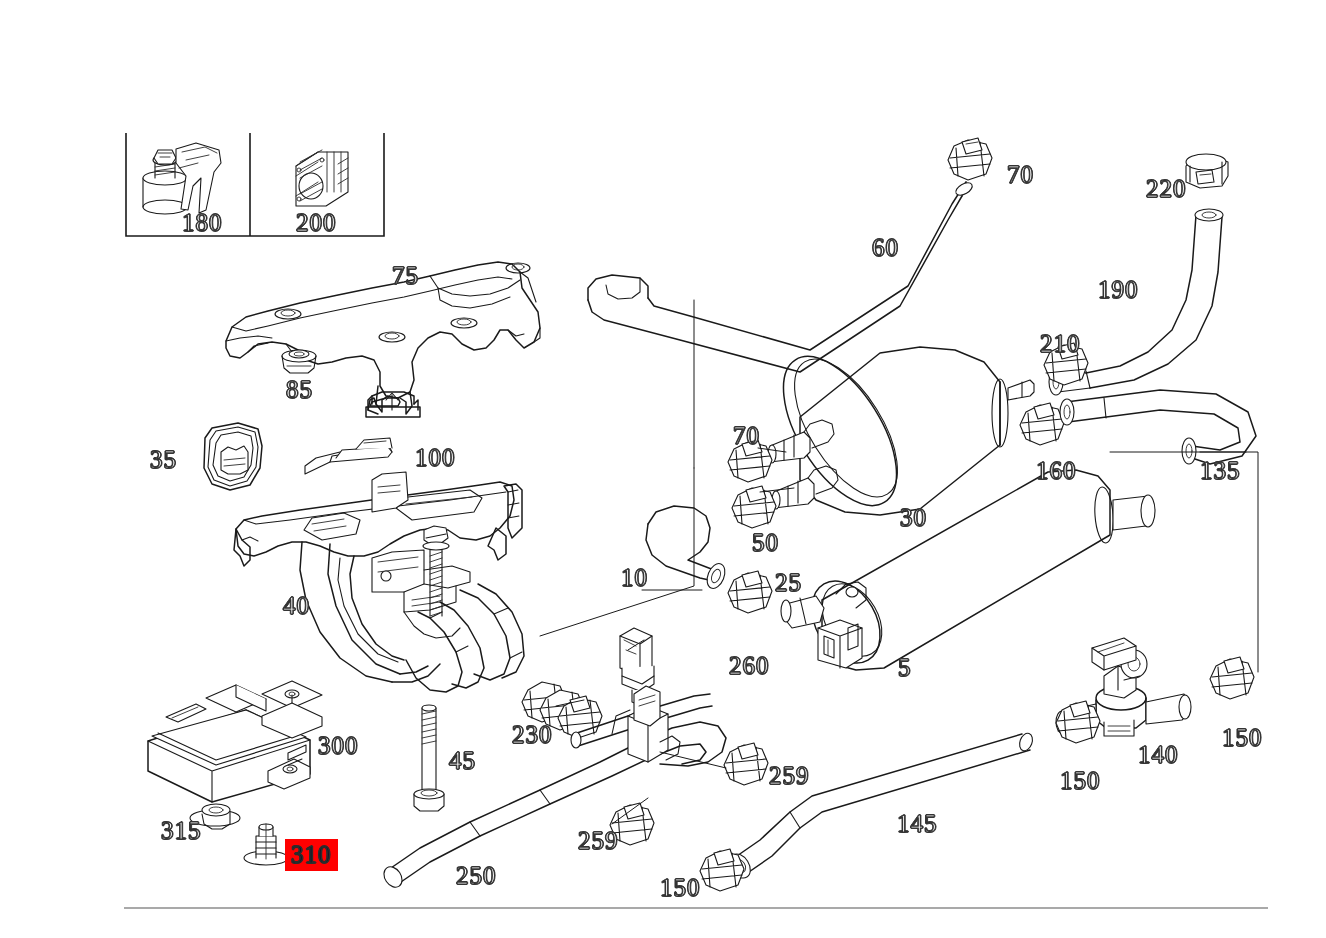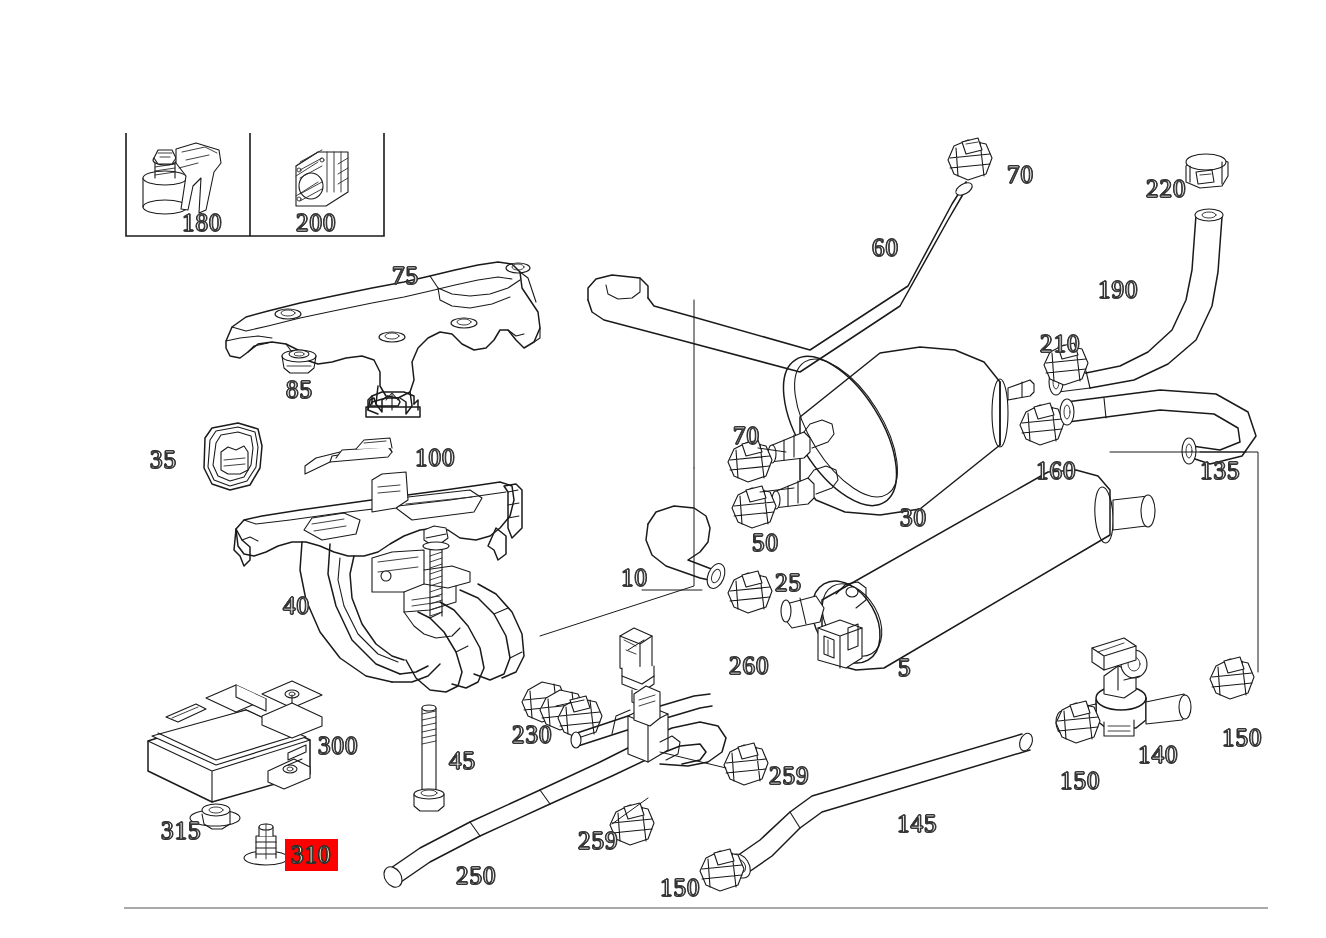--- a/index.html
+++ b/index.html
@@ -77,21 +77,21 @@
     -webkit-text-stroke: 1.15px #333333;
     text-shadow:
       -1px 0 0 #3a3a3a, 1px 0 0 #3a3a3a,
       0 -1px 0 #3a3a3a, 0 1px 0 #3a3a3a;
     white-space: nowrap;
     user-select: none;
   }
   .num.hl {
     background: #ff0000;
     padding: 3px 6px 4px 6px;
-    color: #fef9c3;
+    color: #0f172a;
     -webkit-text-stroke: 1.15px #2e2e2e;
     text-shadow:
       -1px 0 0 #2e2e2e, 1px 0 0 #2e2e2e,
       0 -1px 0 #2e2e2e, 0 1px 0 #2e2e2e;
   }
 </style>
 </head>
 <body>
 
 <div id="page">

